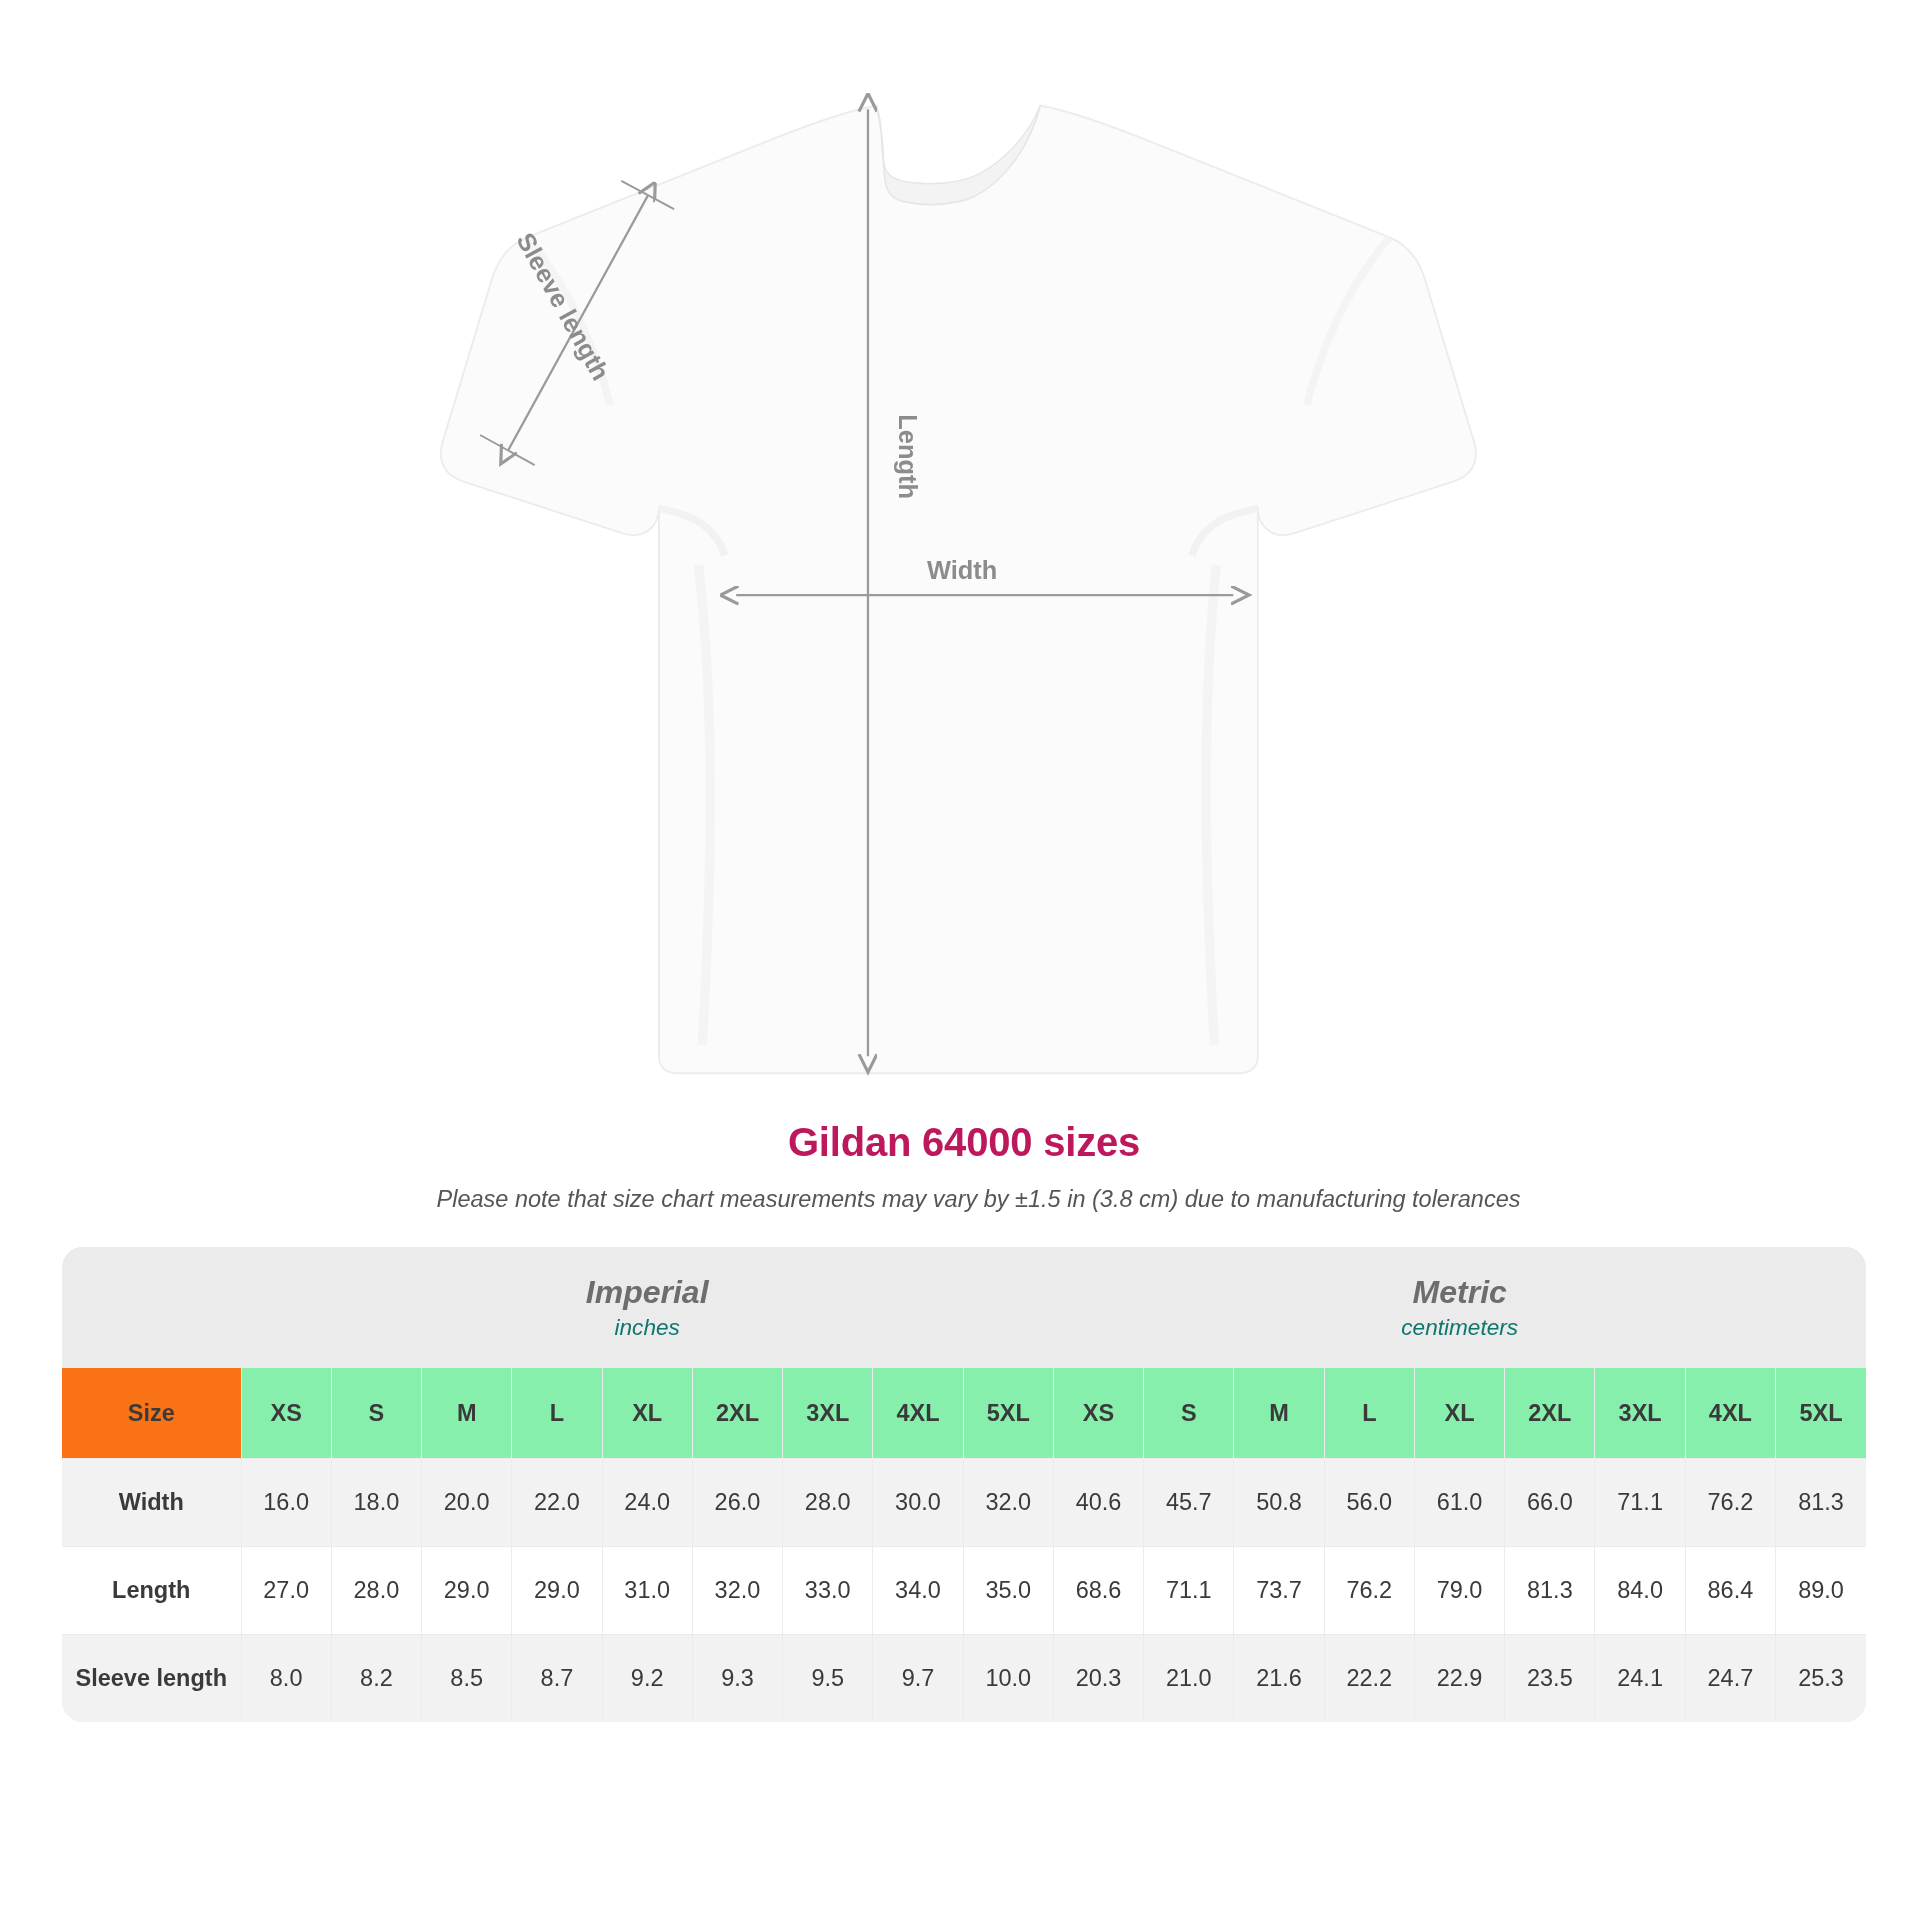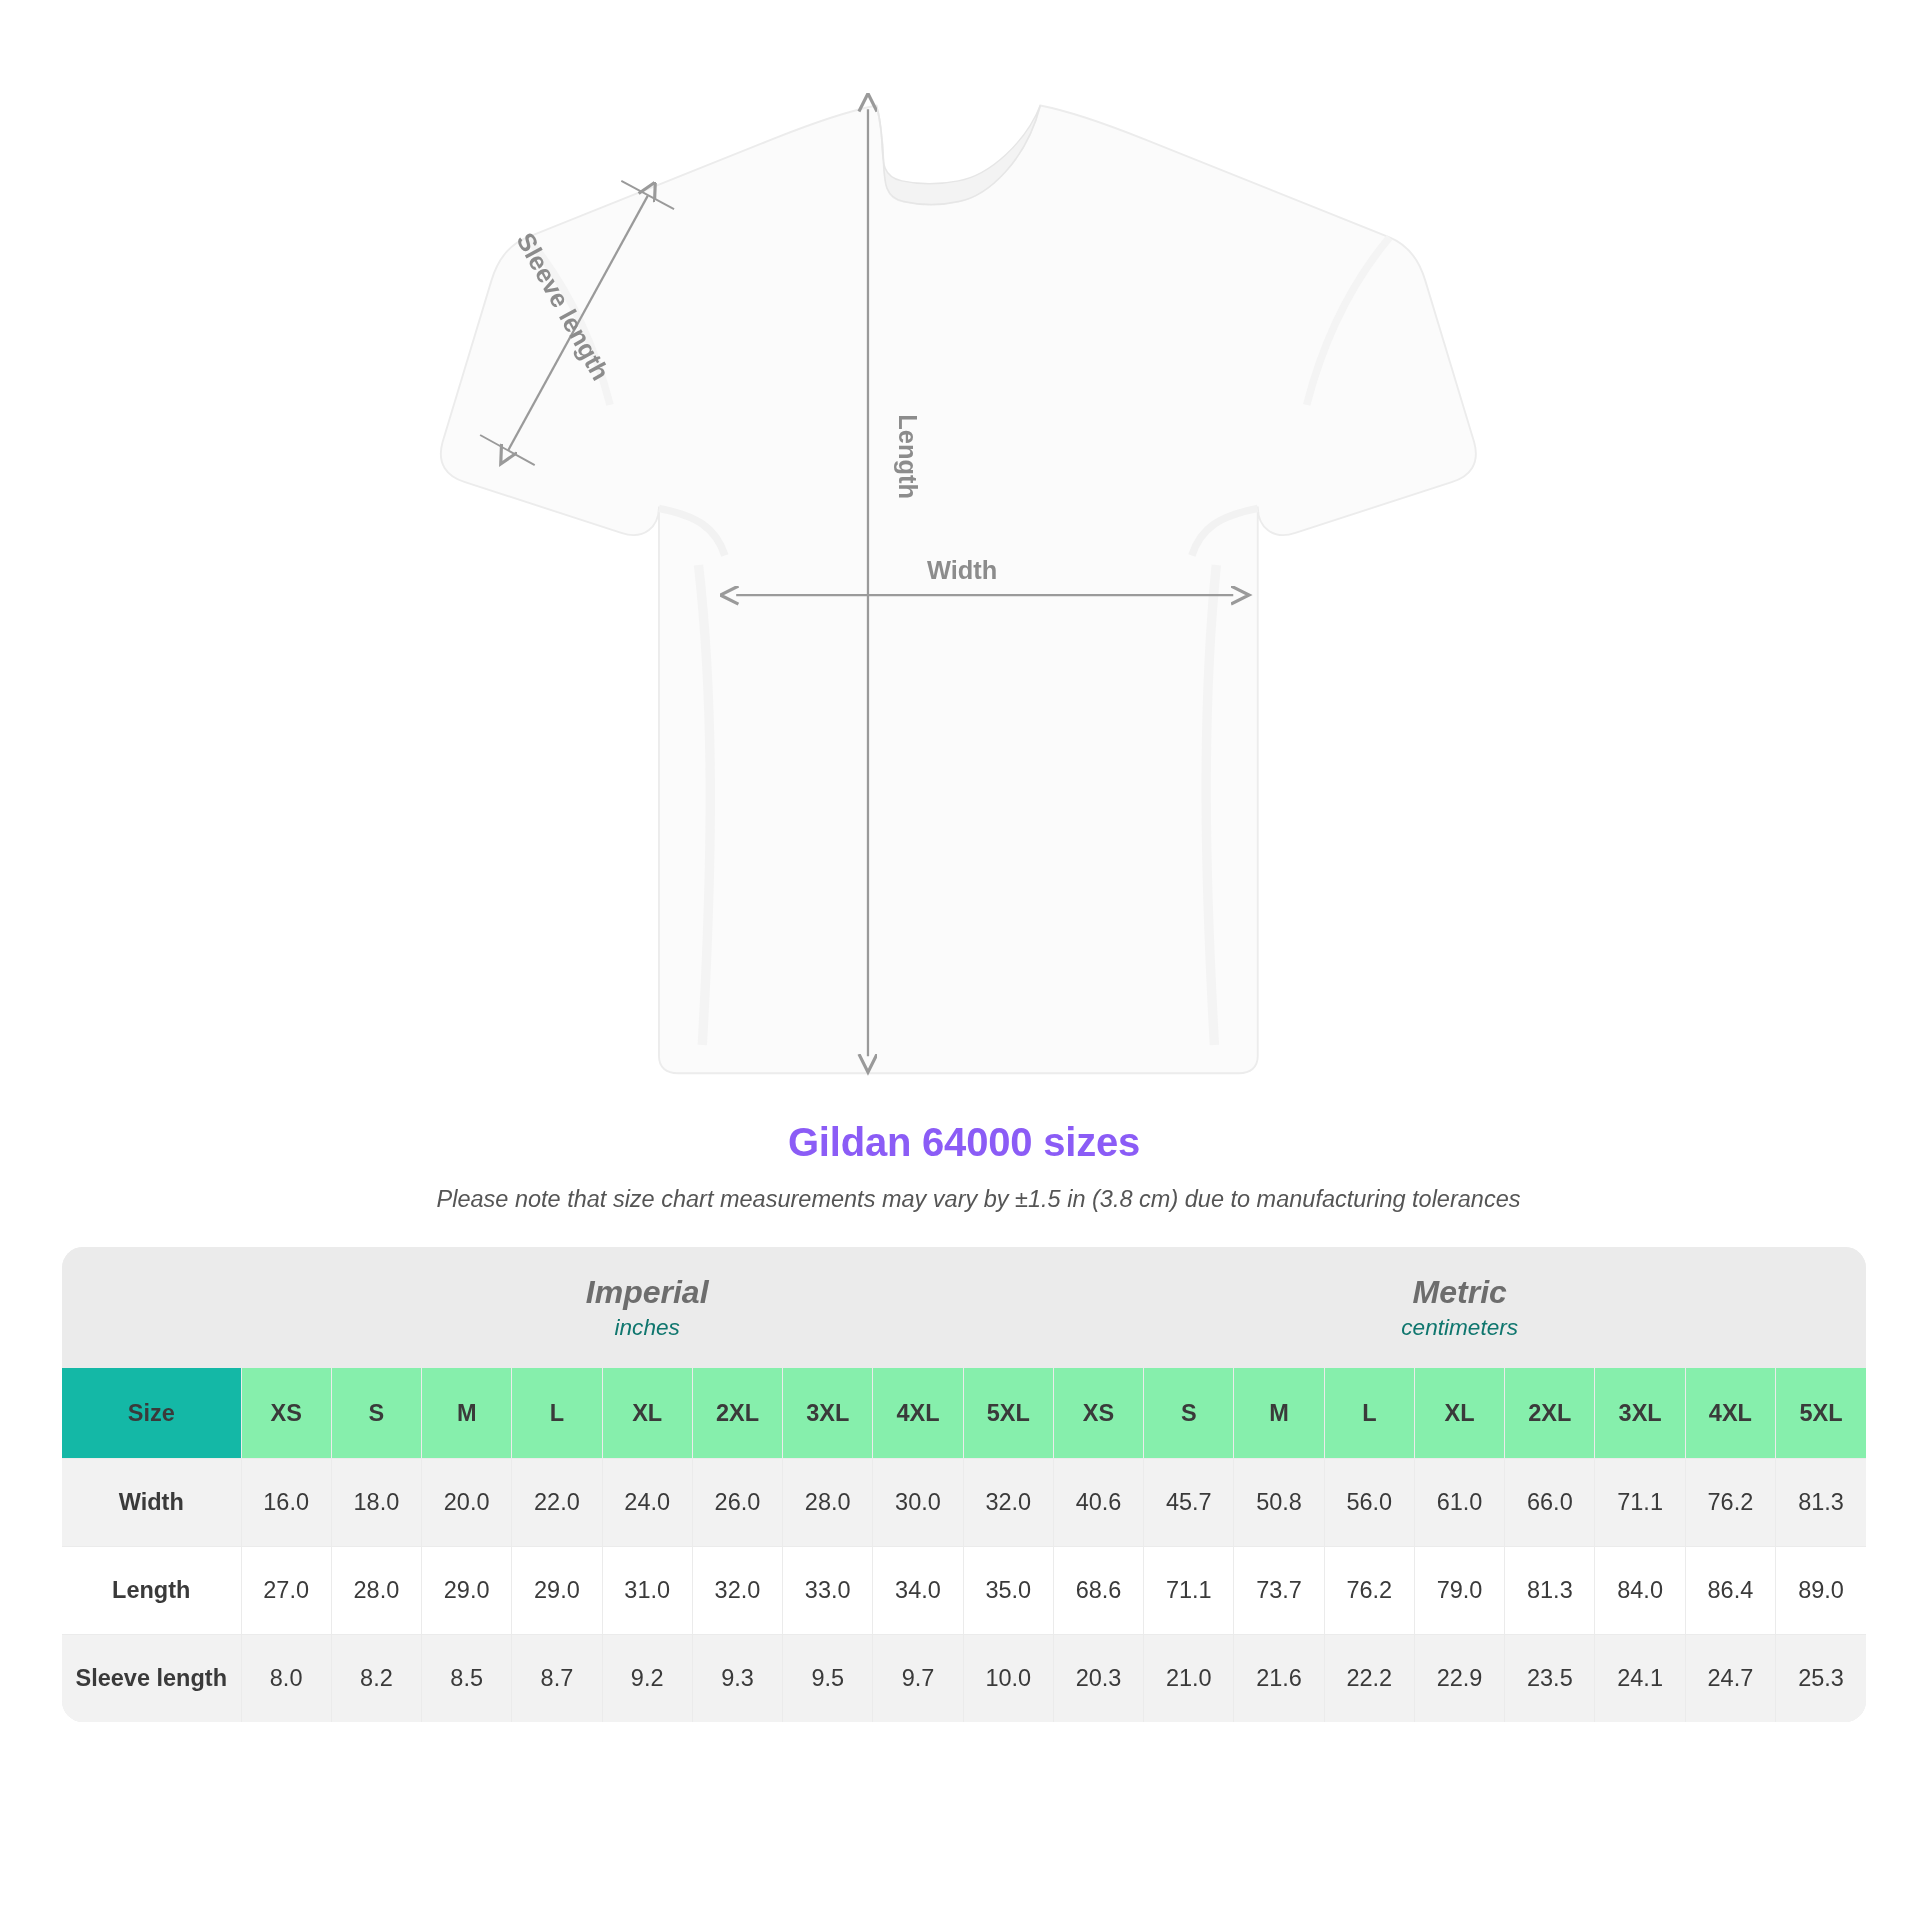--- a/index.html
+++ b/index.html
@@ -32,21 +32,21 @@
   }
 
   
   .title-block {
     text-align: center;
     margin-top: 9.4px;
   }
   .chart-title {
     font-size: 40px;
     font-weight: bold;
-    color: #8b5cf6;
+    color: #be185d;
     letter-spacing: -0.2px;
   }
   .chart-note {
     font-size: 23.5px;
     font-style: italic;
     color: #555555;
     margin-top: 21px;
     padding-left: 29px;
   }
 
@@ -91,21 +91,21 @@
   .head-row th {
     height: 90px;
     background: #86efac;
     font-weight: bold;
     color: #4a4a4a;
     font-size: 25.4px;
     border-right: 0.9px solid #ebebeb;
   }
   .head-row th:last-child { border-right: none; }
   .head-row th.rowlabel {
-    background: #14b8a6;
+    background: #f97316;
   }
   tbody tr td {
     height: 87px;
     border-right: 0.9px solid #ebebeb;
     border-top: 0.9px solid #ebebeb;
   }
   tbody tr td:last-child { border-right: none; }
   tbody tr.odd td { background: #f2f2f2; }
   tbody tr.even td { background: #ffffff; }
   td.rowlabel, th.rowlabel {

